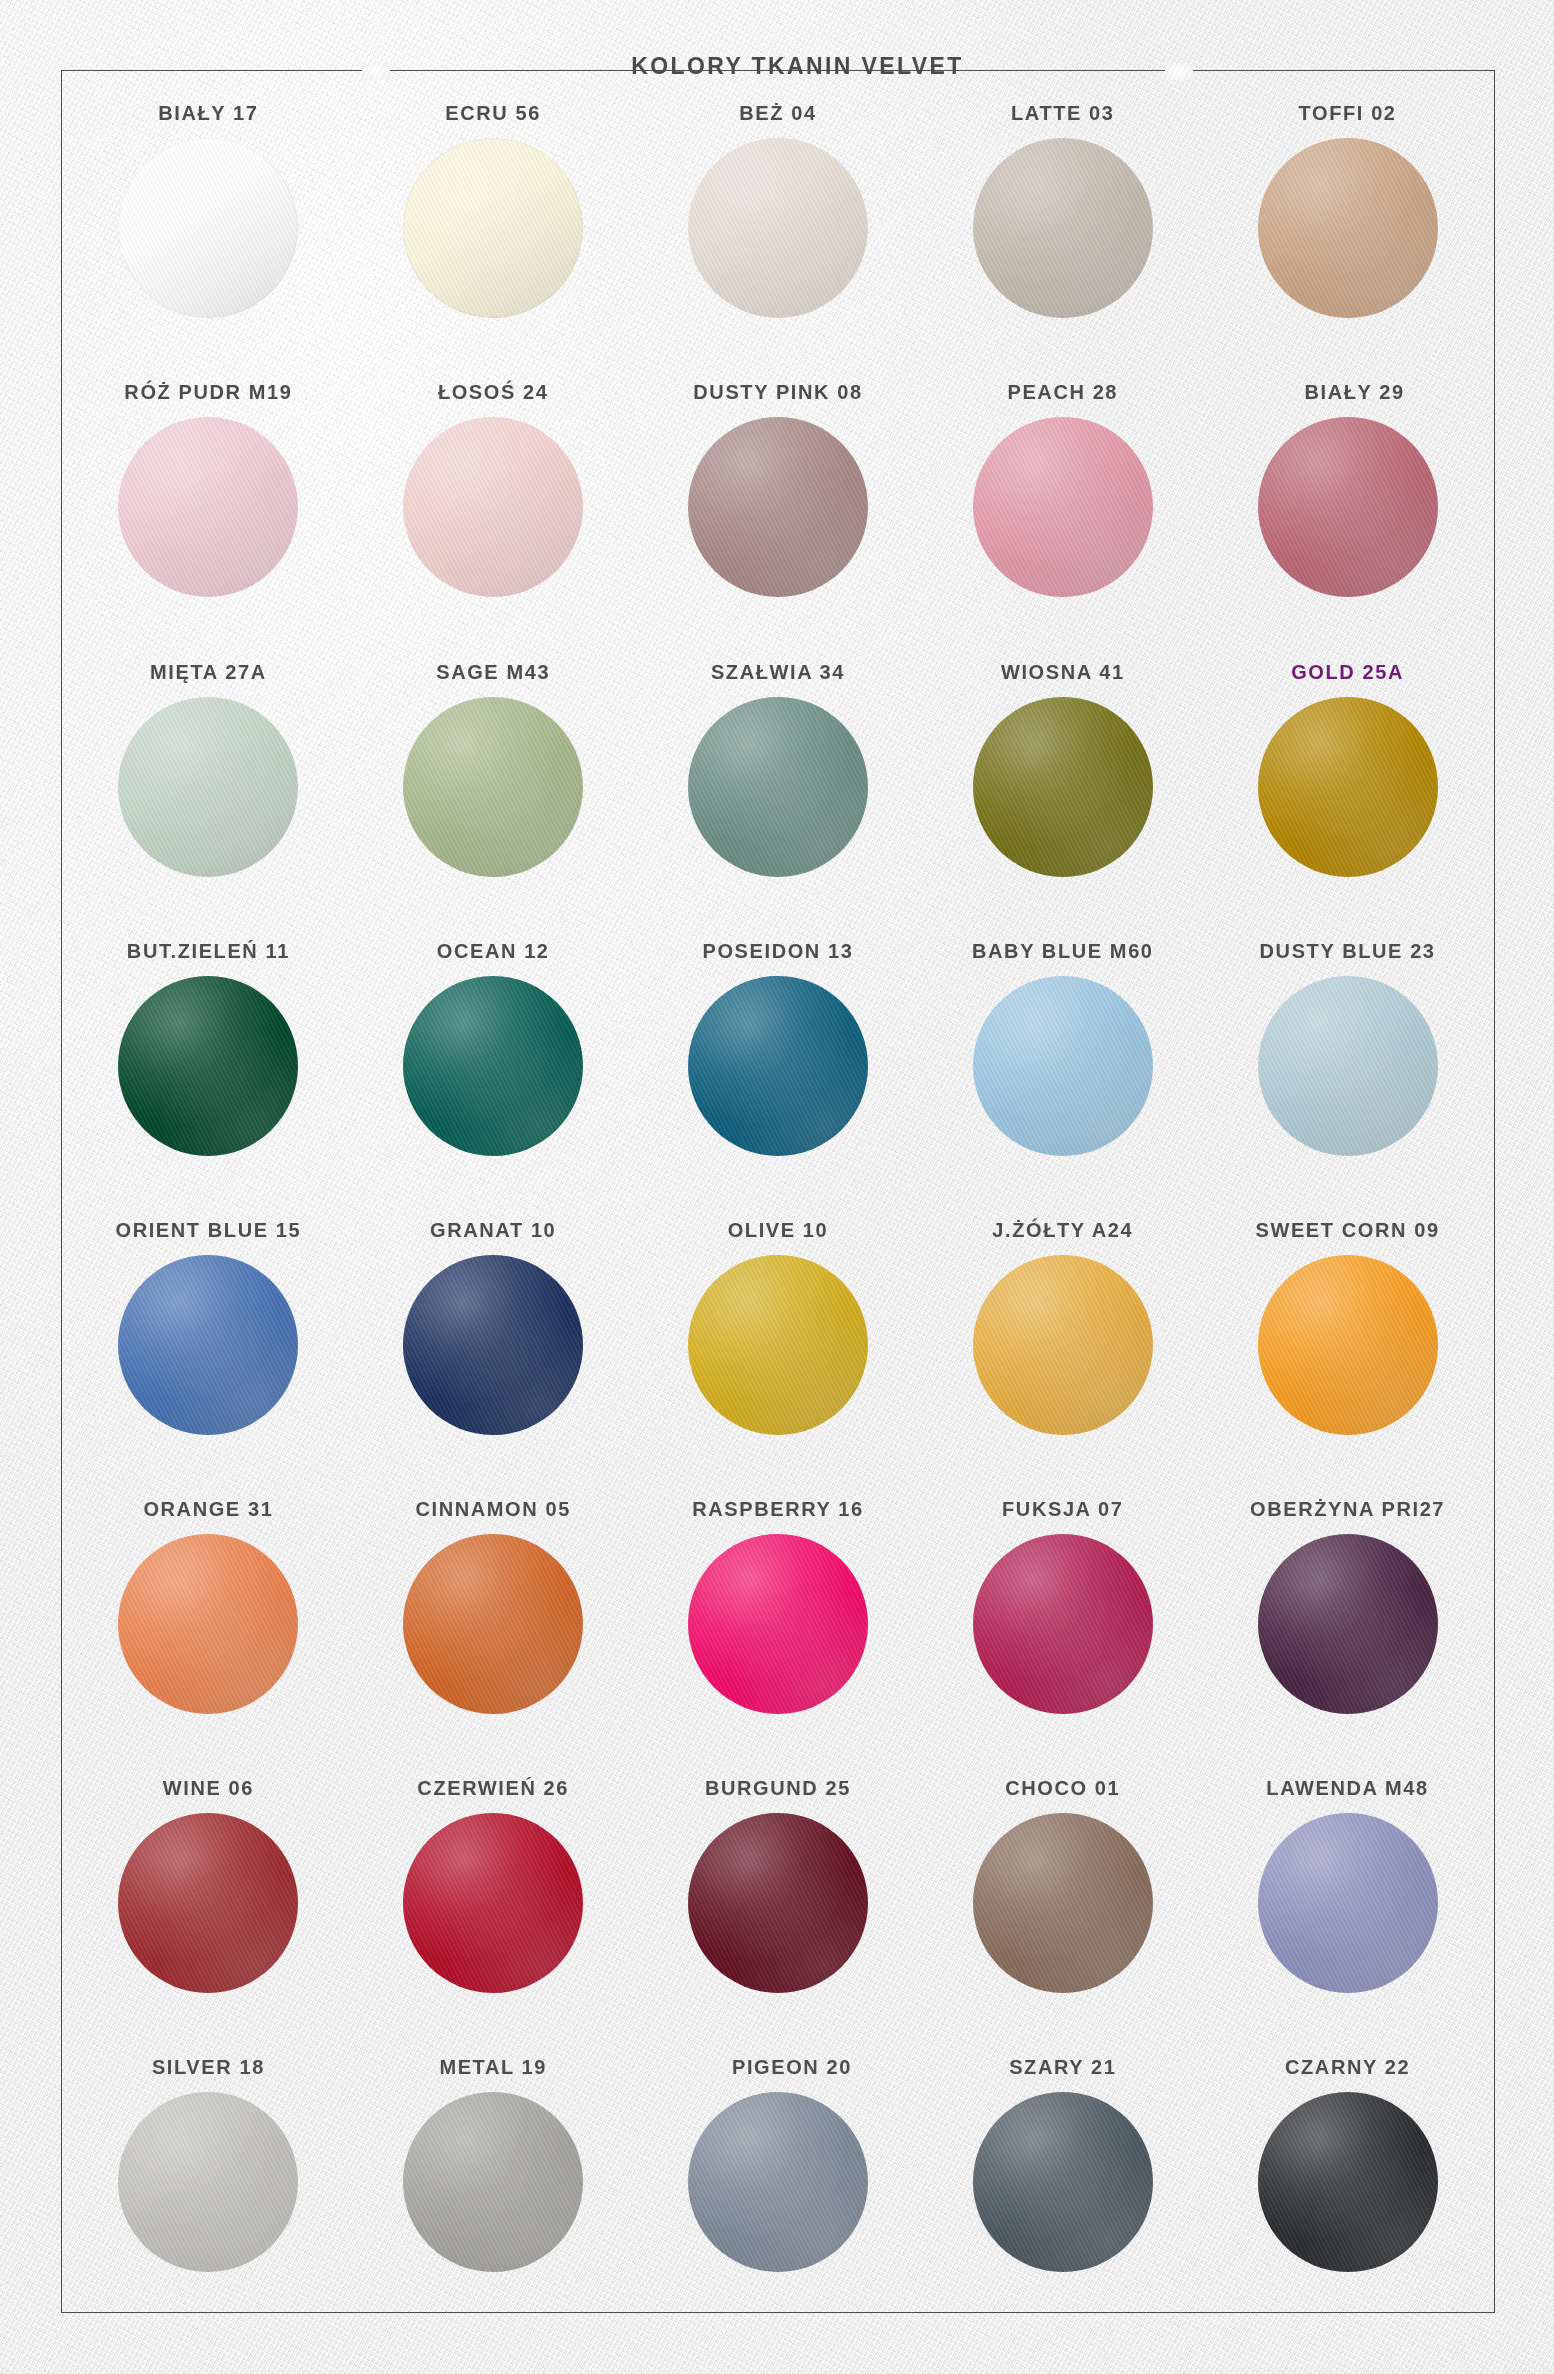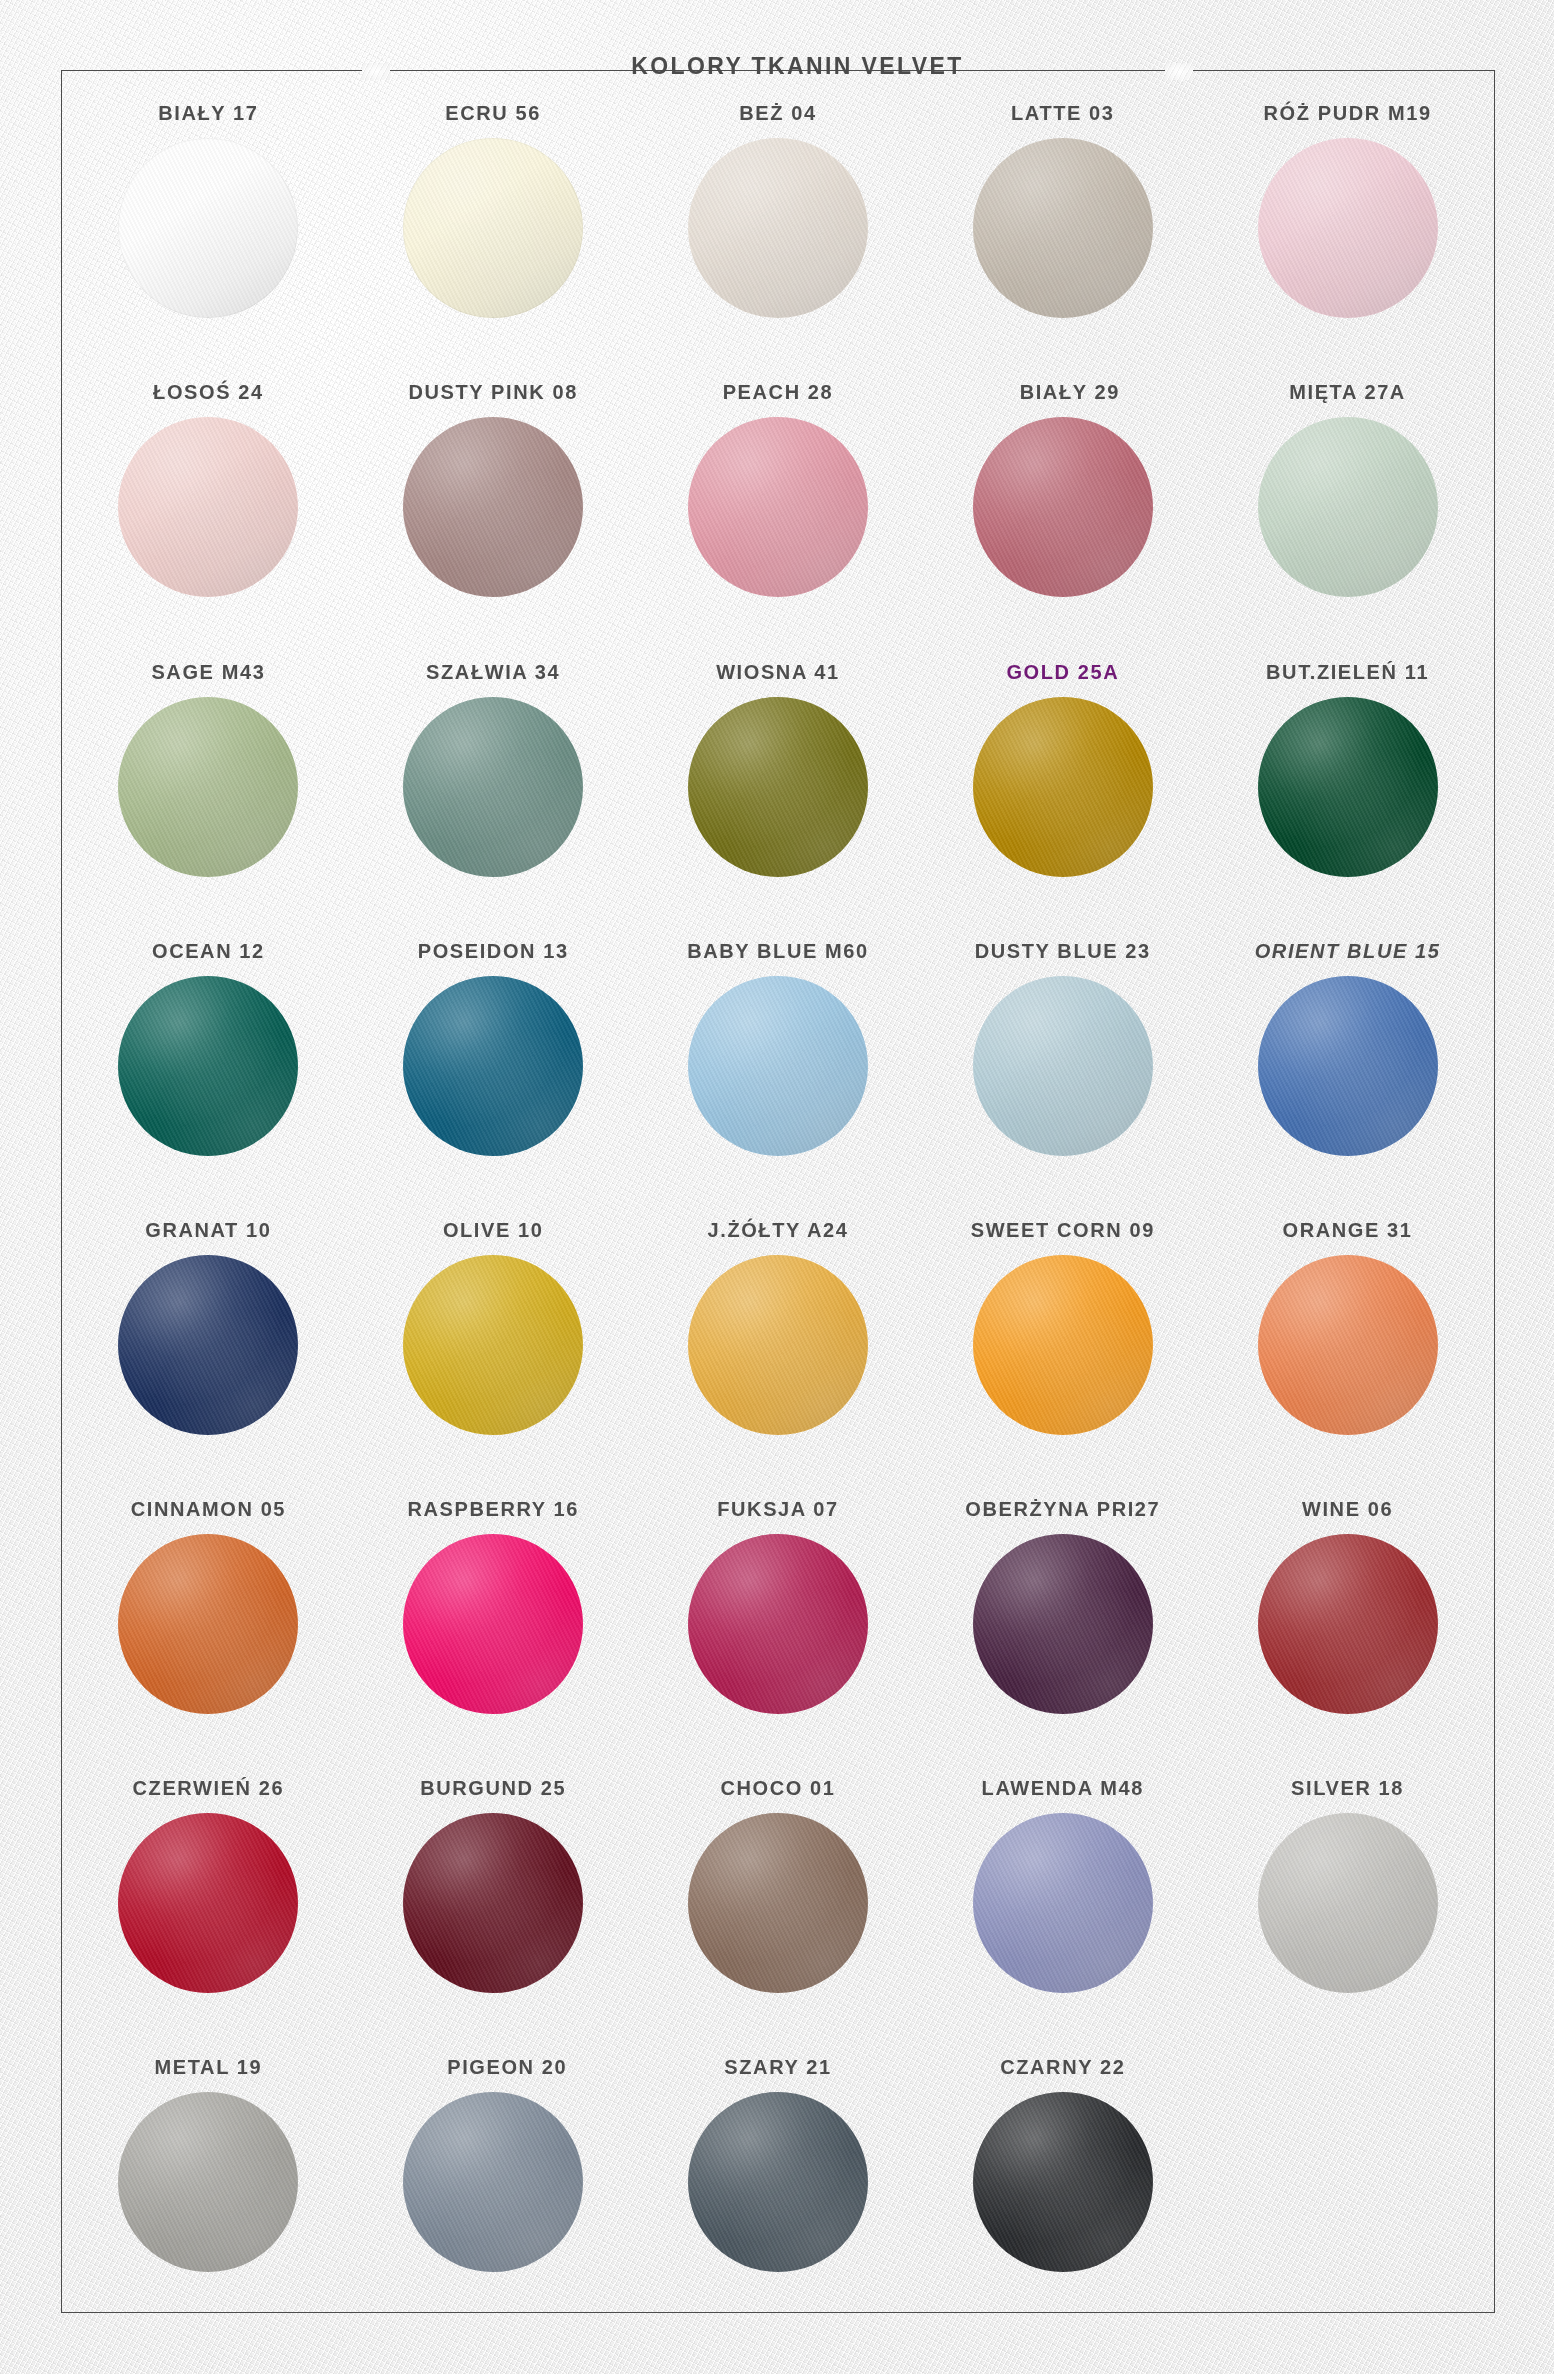--- a/index.html
+++ b/index.html
@@ -185,20 +185,26 @@
         <div class="swatch-disc-wrap">
           <div class="swatch-disc" style="background-color: rgb(230, 222, 213);"></div>
         </div>
       </div>
     <div class="swatch-cell">
         <div class="swatch-label" style="color: rgb(77, 77, 77);">LATTE 03</div>
         <div class="swatch-disc-wrap">
           <div class="swatch-disc" style="background-color: rgb(198, 189, 177);"></div>
         </div>
       </div>
+    <div class="swatch-cell">
+        <div class="swatch-label" style="color: rgb(77, 77, 77);">TOFFI 02</div>
+        <div class="swatch-disc-wrap">
+          <div class="swatch-disc" style="background-color: rgb(205, 167, 136);"></div>
+        </div>
+      </div>
 
     <div class="swatch-cell">
         <div class="swatch-label" style="color: rgb(77, 77, 77);">RÓŻ PUDR M19</div>
         <div class="swatch-disc-wrap">
           <div class="swatch-disc" style="background-color: rgb(240, 205, 214);"></div>
         </div>
       </div>
     <div class="swatch-cell">
         <div class="swatch-label" style="color: rgb(77, 77, 77);">ŁOSOŚ 24</div>
         <div class="swatch-disc-wrap">
@@ -280,21 +286,21 @@
         </div>
       </div>
     <div class="swatch-cell">
         <div class="swatch-label" style="color: rgb(77, 77, 77);">DUSTY BLUE 23</div>
         <div class="swatch-disc-wrap">
           <div class="swatch-disc" style="background-color: rgb(179, 205, 214);"></div>
         </div>
       </div>
 
     <div class="swatch-cell">
-        <div class="swatch-label" style="color: rgb(77, 77, 77); font-style: italic;">ORIENT BLUE 15</div>
+        <div class="swatch-label" style="color: rgb(77, 77, 77);">ORIENT BLUE 15</div>
         <div class="swatch-disc-wrap">
           <div class="swatch-disc" style="background-color: rgb(72, 115, 180);"></div>
         </div>
       </div>
     <div class="swatch-cell">
         <div class="swatch-label" style="color: rgb(77, 77, 77);">GRANAT 10</div>
         <div class="swatch-disc-wrap">
           <div class="swatch-disc" style="background-color: rgb(30, 50, 96);"></div>
         </div>
       </div>

